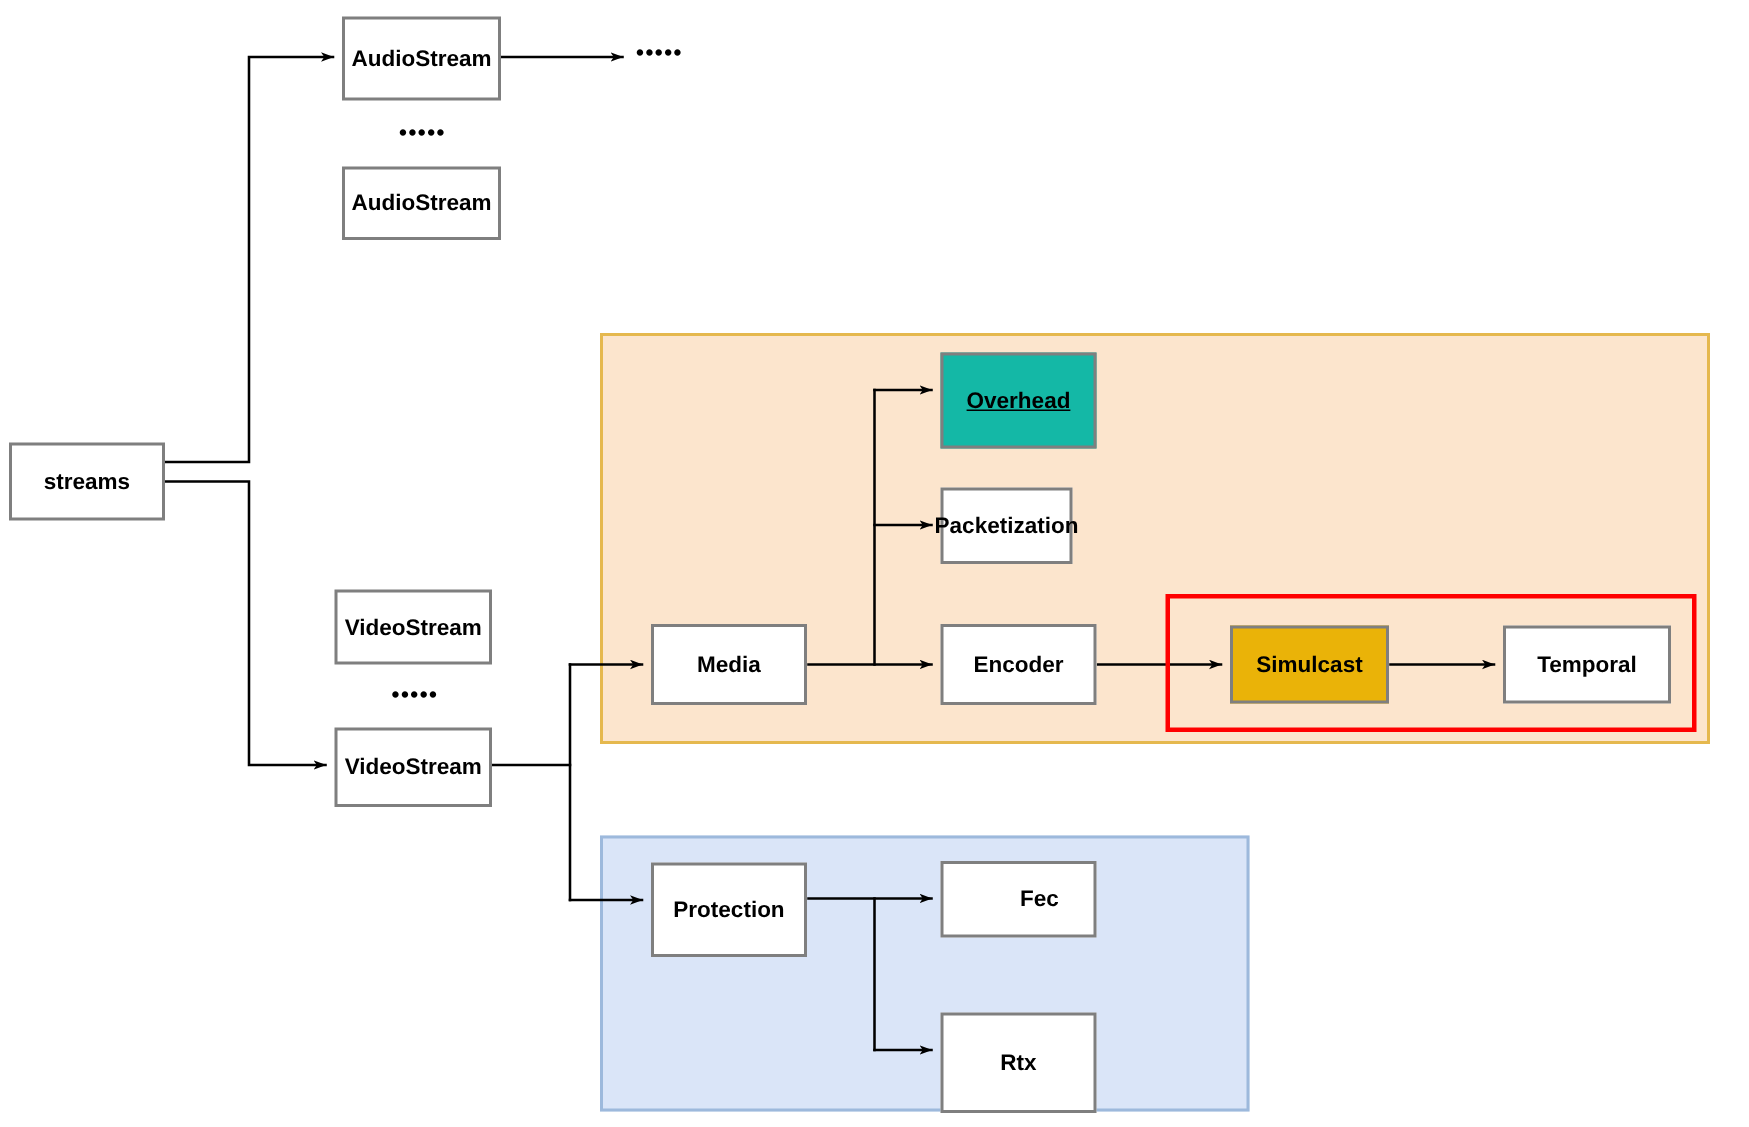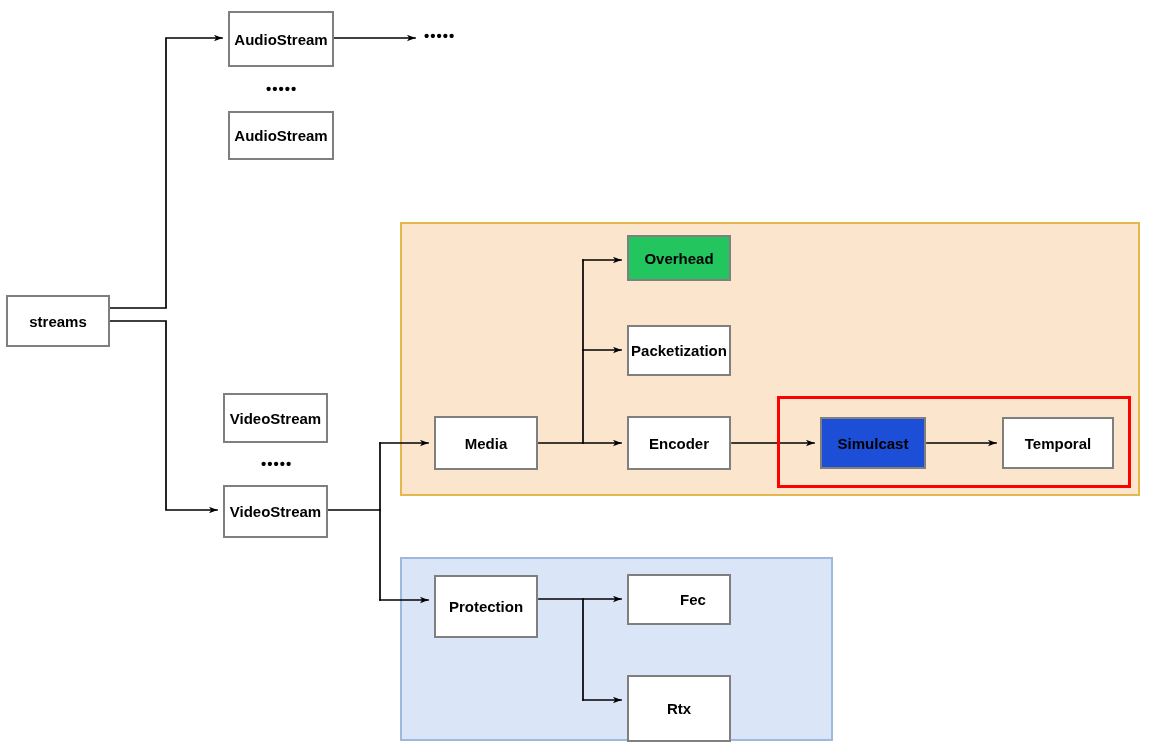--- a/index.html
+++ b/index.html
@@ -118,27 +118,27 @@
   <div class="node" id="node-audio_stream_top" style="left: 228px; top: 11px; width: 106px; height: 56px; background: rgb(255, 255, 255); border-color: rgb(127, 127, 127);">AudioStream</div>
 
   <div class="node" id="node-audio_stream_bottom" style="left: 228px; top: 111px; width: 106px; height: 49px; background: rgb(255, 255, 255); border-color: rgb(127, 127, 127);">AudioStream</div>
 
   <div class="node" id="node-video_stream_top" style="left: 223px; top: 393px; width: 105px; height: 50px; background: rgb(255, 255, 255); border-color: rgb(127, 127, 127);">VideoStream</div>
 
   <div class="node" id="node-video_stream_bottom" style="left: 223px; top: 485px; width: 105px; height: 53px; background: rgb(255, 255, 255); border-color: rgb(127, 127, 127);">VideoStream</div>
 
   <div class="node" id="node-media" style="left: 434px; top: 416px; width: 104px; height: 54px; background: rgb(255, 255, 255); border-color: rgb(127, 127, 127);">Media</div>
 
-  <div class="node" id="node-overhead" style="left: 627px; top: 235px; width: 104px; height: 46px; background: #22c55e; border-color: rgb(127, 127, 127);">Overhead</div>
+  <div class="node" id="node-overhead" style="left: 627px; top: 235px; width: 104px; height: 64px; background: #14b8a6; border-color: rgb(127, 127, 127); text-decoration: underline;">Overhead</div>
 
-  <div class="node" id="node-packetization" style="left: 627px; top: 325px; width: 104px; height: 51px; background: rgb(255, 255, 255); border-color: rgb(127, 127, 127);">Packetization</div>
+  <div class="node" id="node-packetization" style="left: 627px; top: 325px; width: 88px; height: 51px; background: rgb(255, 255, 255); border-color: rgb(127, 127, 127);">Packetization</div>
 
   <div class="node" id="node-encoder" style="left: 627px; top: 416px; width: 104px; height: 54px; background: rgb(255, 255, 255); border-color: rgb(127, 127, 127);">Encoder</div>
 
-  <div class="node" id="node-simulcast" style="left: 820px; top: 417px; width: 106px; height: 52px; background: #1d4ed8; border-color: rgb(127, 127, 127);">Simulcast</div>
+  <div class="node" id="node-simulcast" style="left: 820px; top: 417px; width: 106px; height: 52px; background: #eab308; border-color: rgb(127, 127, 127);">Simulcast</div>
 
   <div class="node" id="node-temporal" style="left: 1002px; top: 417px; width: 112px; height: 52px; background: rgb(255, 255, 255); border-color: rgb(127, 127, 127);">Temporal</div>
 
   <div class="node" id="node-protection" style="left: 434px; top: 575px; width: 104px; height: 63px; background: rgb(255, 255, 255); border-color: rgb(127, 127, 127);">Protection</div>
 
   <div class="node" id="node-fec" style="left: 627px; top: 574px; width: 104px; height: 51px; background: rgb(255, 255, 255); border-color: rgb(127, 127, 127); padding-left: 28px;">Fec</div>
 
   <div class="node" id="node-rtx" style="left: 627px; top: 675px; width: 104px; height: 67px; background: rgb(255, 255, 255); border-color: rgb(127, 127, 127);">Rtx</div>
 
   <div class="dots" id="dots-audio_right" style="left: 424px; top: 27px;">•••••</div>

